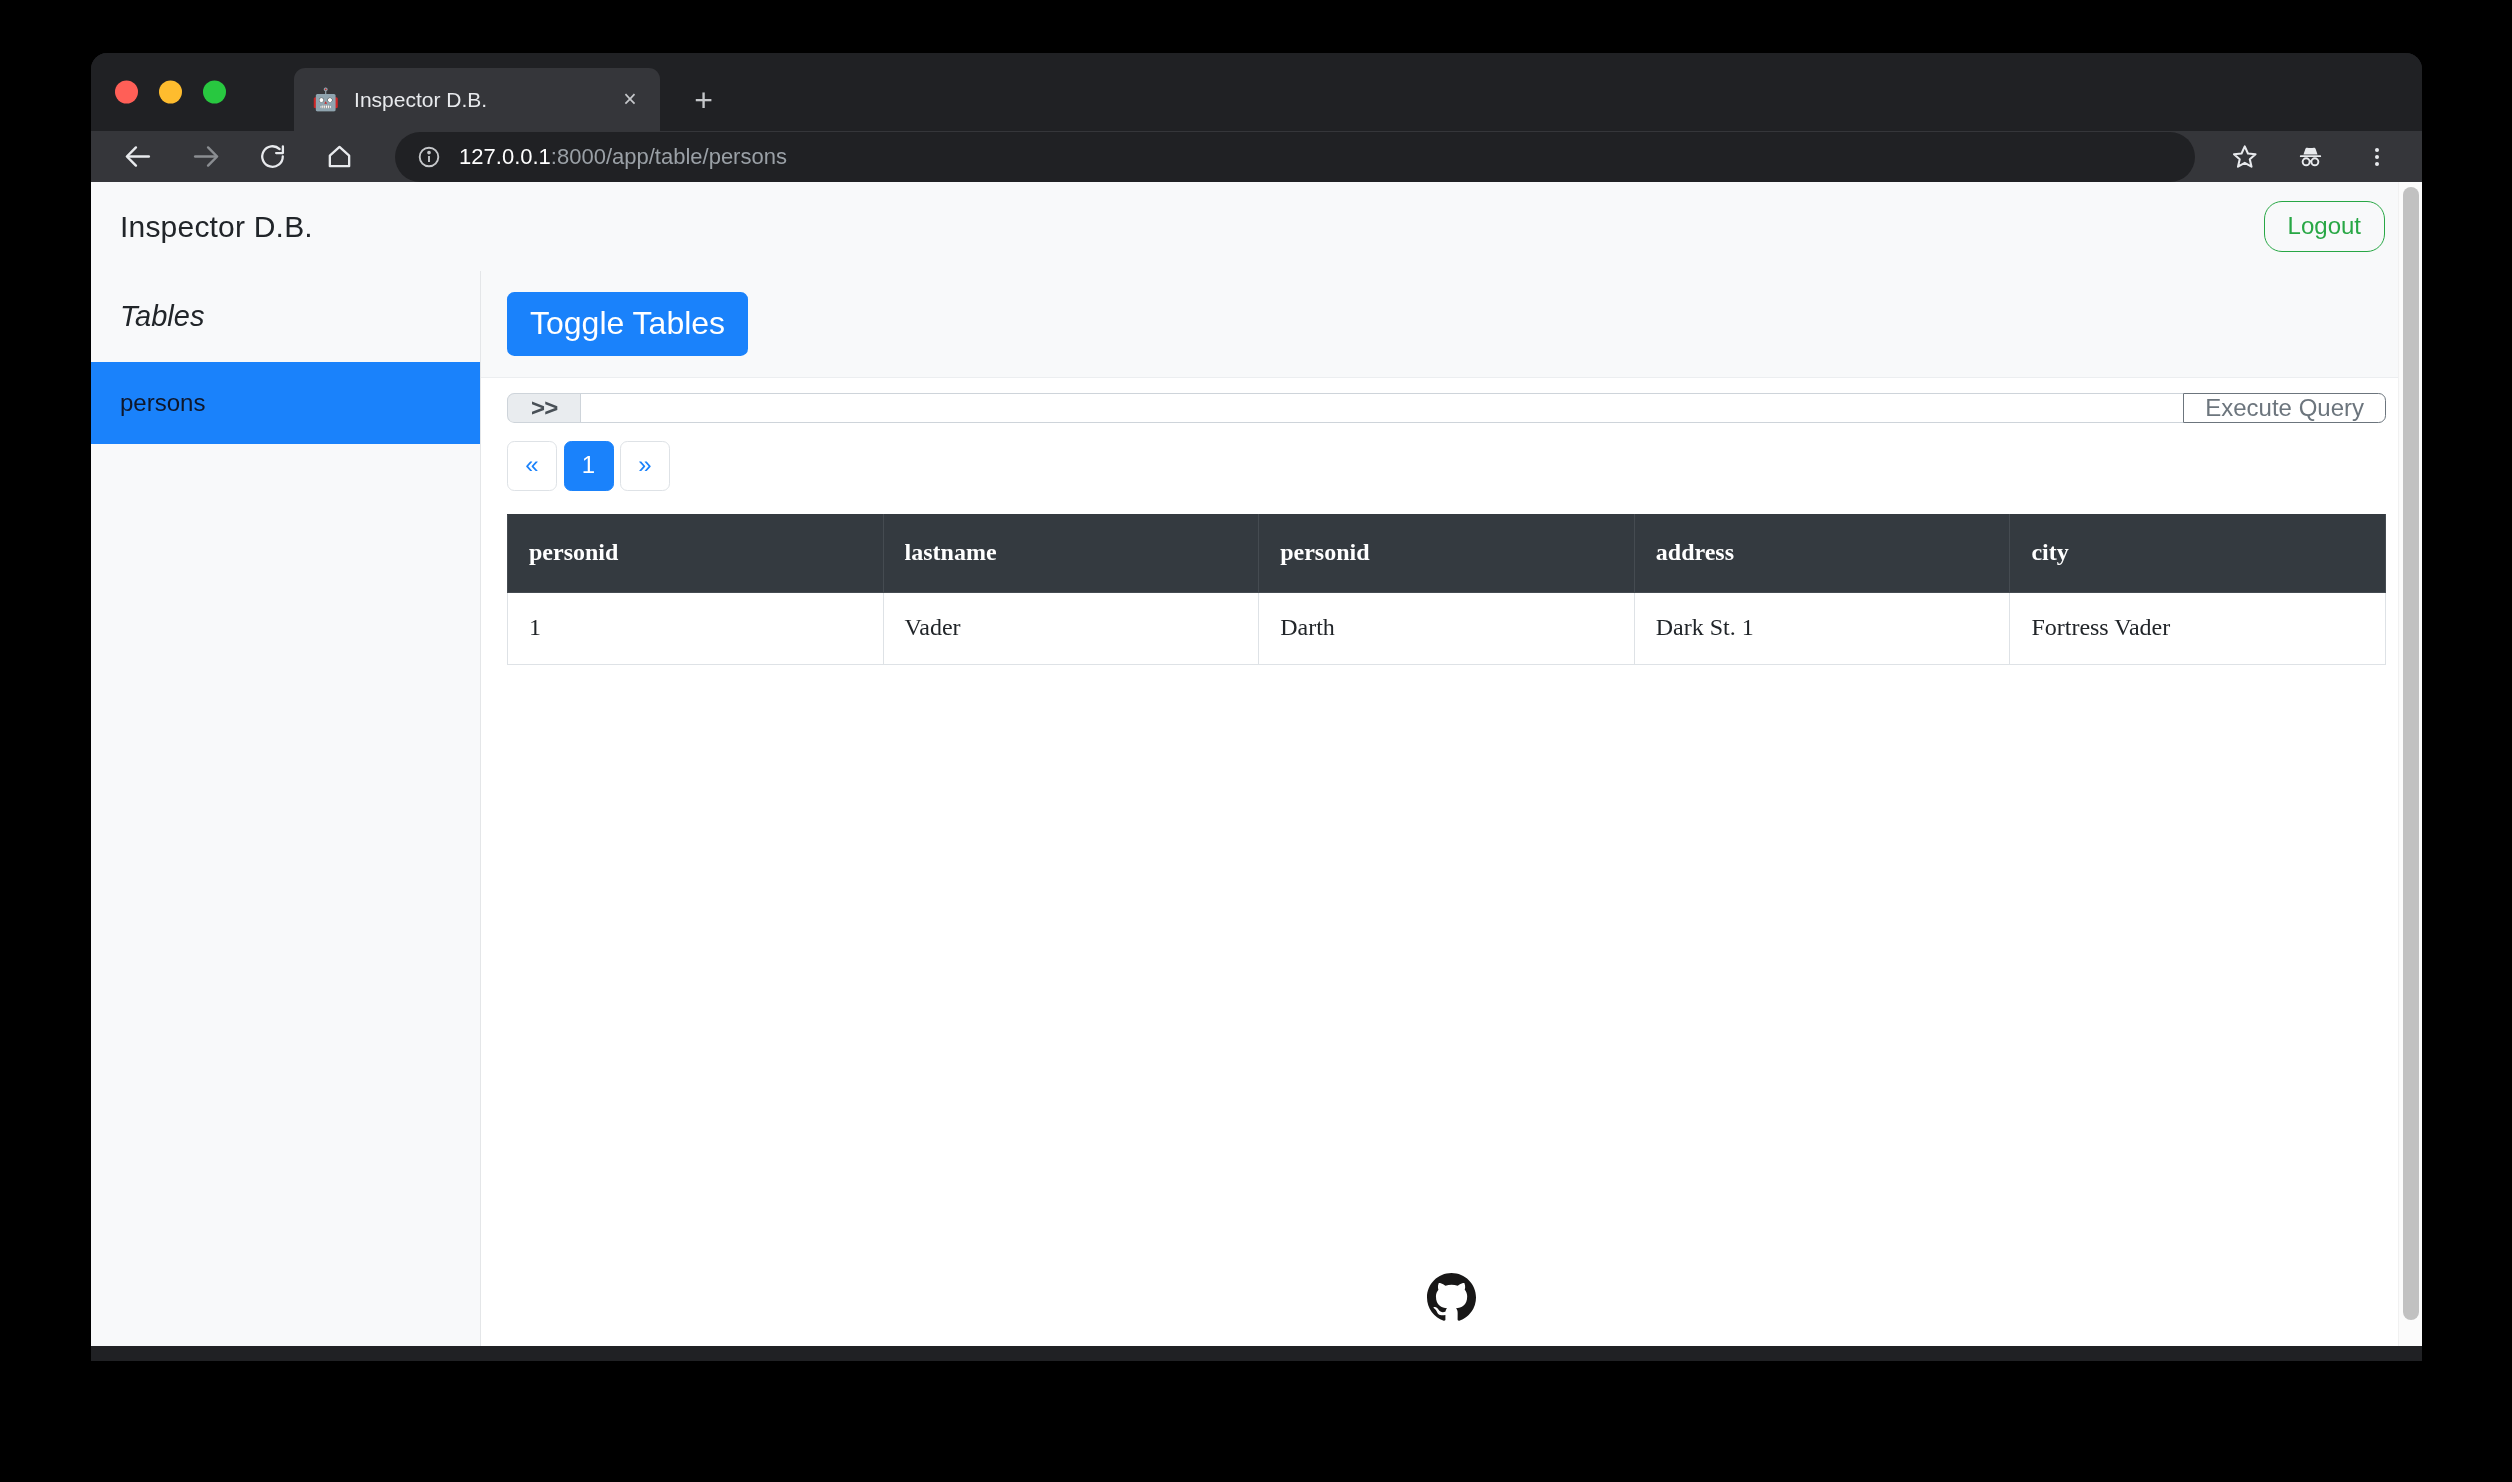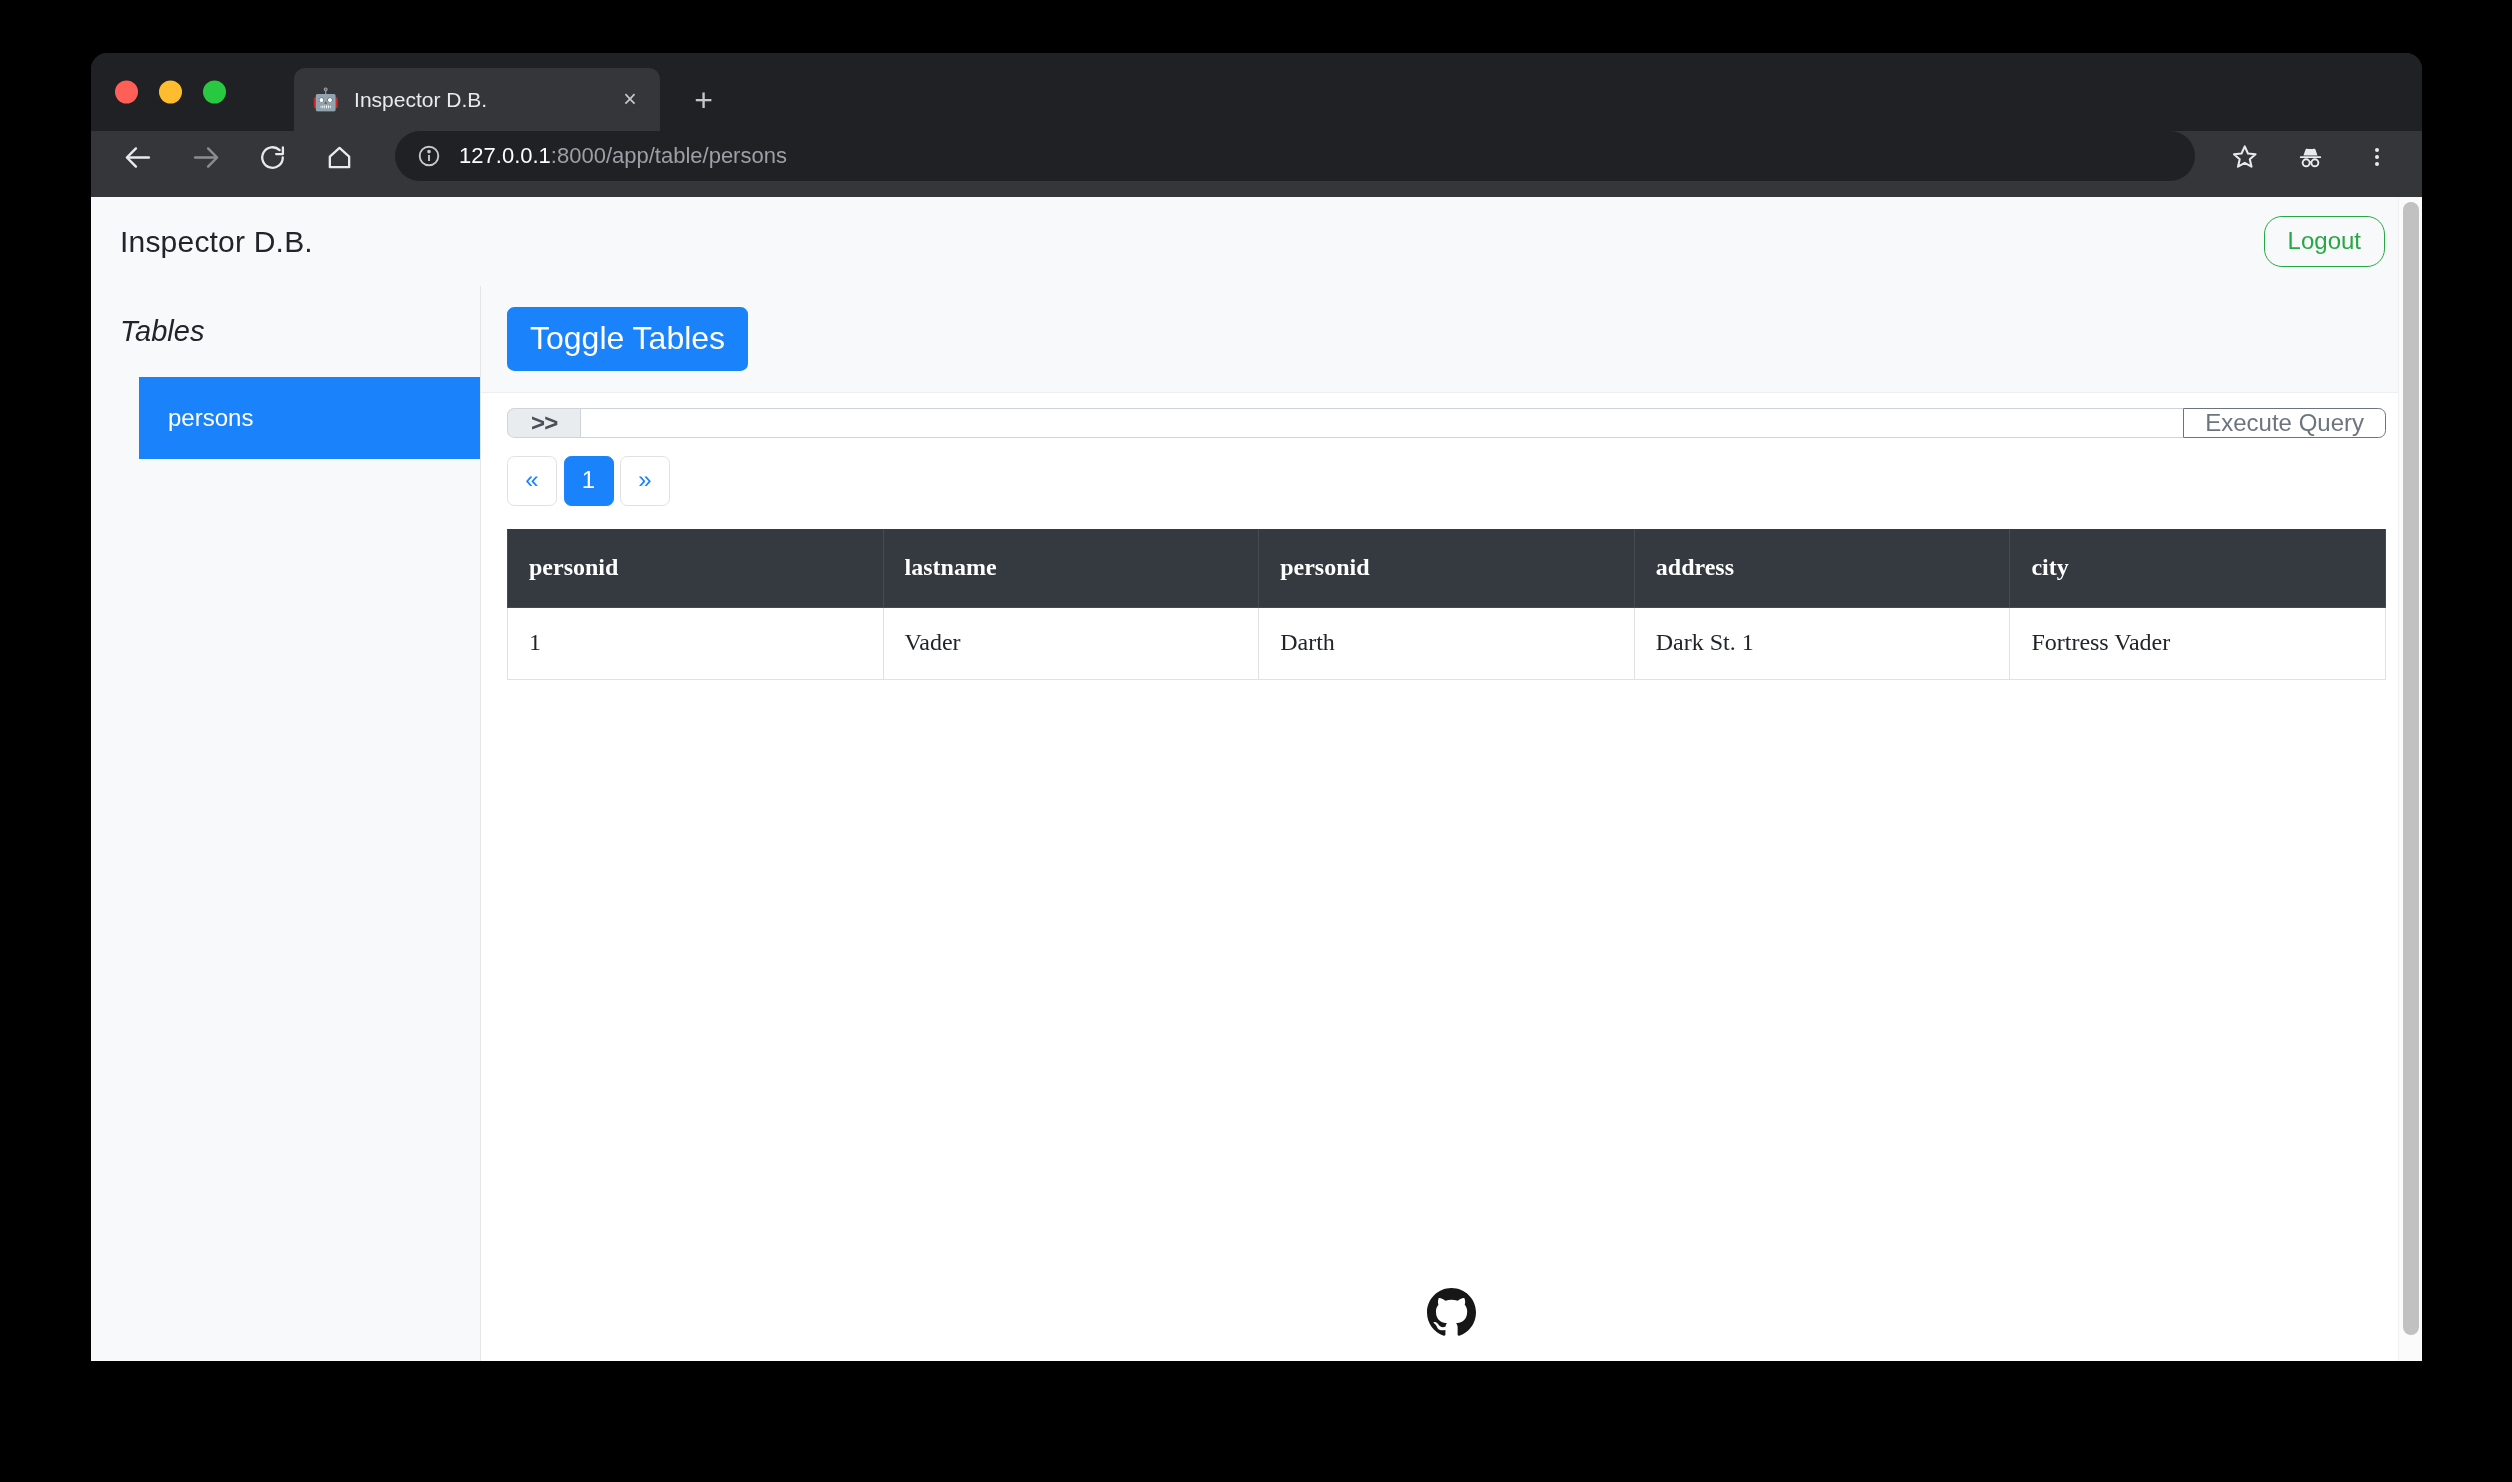--- a/index.html
+++ b/index.html
@@ -91,23 +91,24 @@
     color: #c5c7ca;
     font-size: 32px;
     line-height: 44px;
     text-align: center;
     border-radius: 50%;
     font-weight: 300;
   }
 
   
   .toolbar {
-    height: 66px;
+    height: 51px;
     background: #35363a;
     display: flex;
+    align-items: center;
     padding: 0 19.4px 0 21px;
     gap: 14px;
   }
   .nav-btn {
     width: 53px; height: 53px;
     display: flex; align-items: center; justify-content: center;
     border-radius: 50%;
     color: #e8eaed;
     flex: 0 0 auto;
   }
@@ -207,22 +208,21 @@
     font-style: italic;
   }
   .sidebar-item {
     font-size: 24px;
     color: #212529;
     padding: 27px 0 27px 29px;
     background: transparent;
   }
   .sidebar-item.active {
     background: #1a82fb;
-    color: #ffffff;
-    margin-left: 48px;
+    color: #0f172a;
   }
 
   .content {
     flex: 1 1 auto;
     background: #ffffff;
     display: flex;
     flex-direction: column;
     min-width: 0;
     position: relative;
   }

